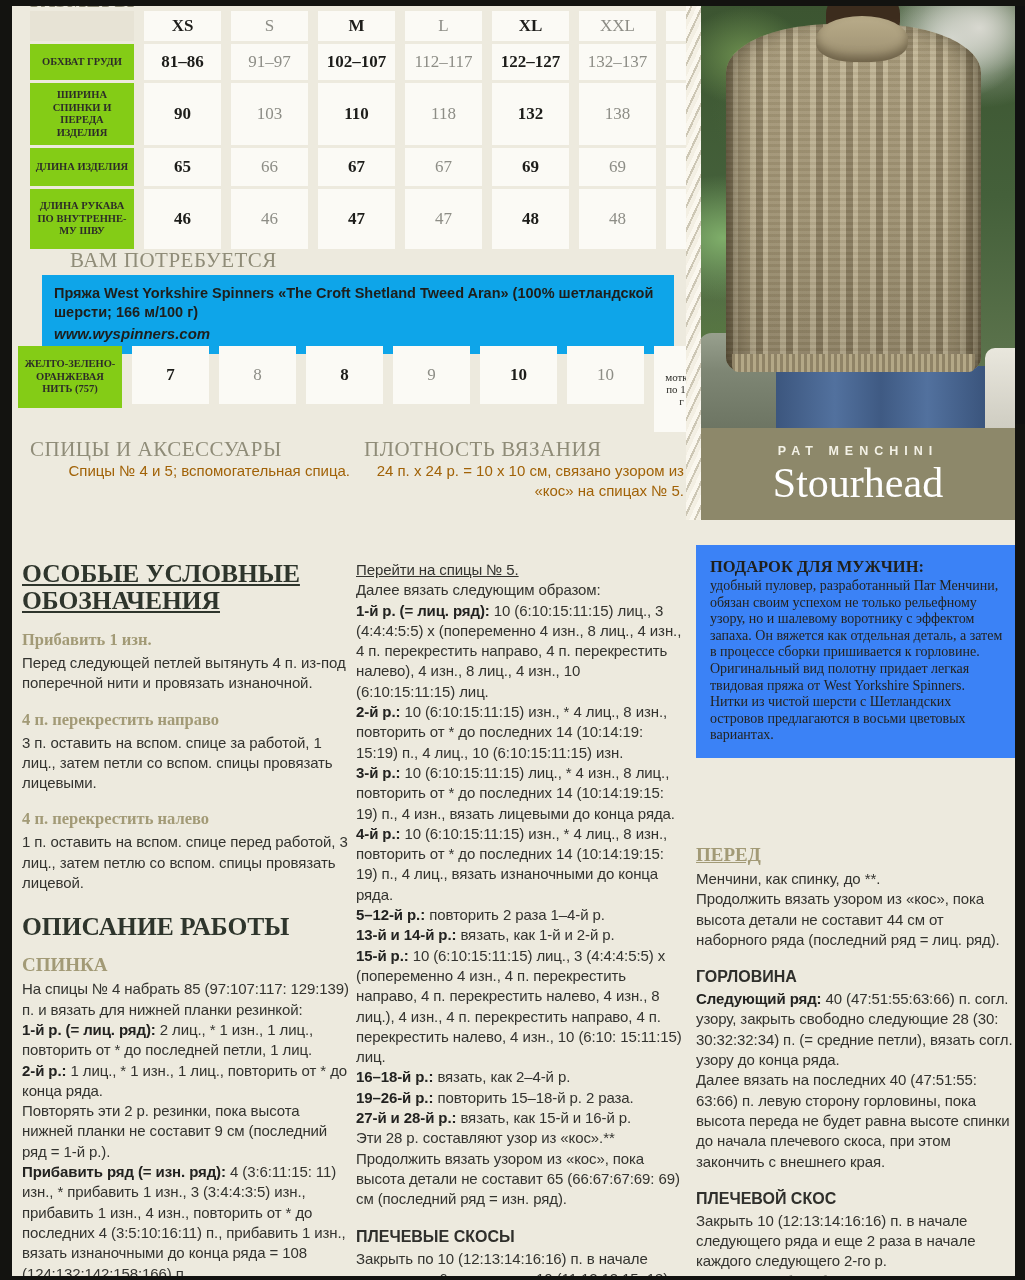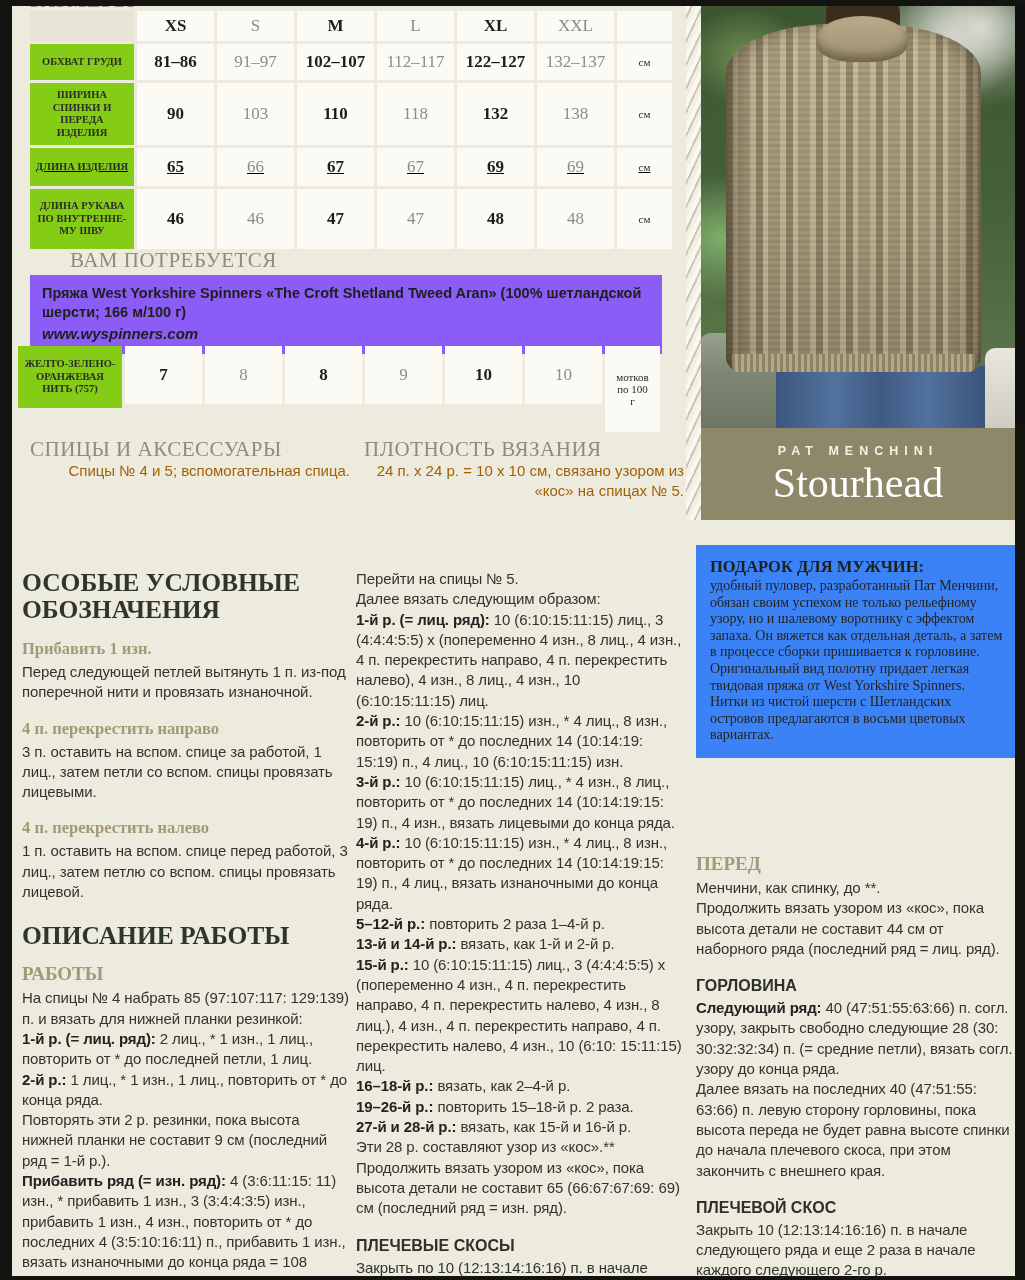--- a/index.html
+++ b/index.html
@@ -9,32 +9,32 @@
   .edge.top{left:0;top:0;width:1025px;height:6px;}
   .edge.left{left:0;top:0;width:12px;height:1280px;}
   .edge.right{right:0;top:424px;width:10px;height:856px;}
   .edge.bottom{left:0;bottom:0;width:1025px;height:4px;}
 
   
   .sizes-clip{position:absolute;left:18px;top:0;width:220px;height:7px;overflow:hidden;}
   .sizes-clip span{display:block;margin-top:-17px;font:bold 20px/22px "Liberation Serif",serif;color:#8f8c78;letter-spacing:1px;}
 
   
-  .gridrow{display:grid;grid-template-columns:104px repeat(6,77px) 55px;gap:3px;margin-bottom:3px;}
+  .gridrow{display:grid;grid-template-columns:104px repeat(6,77px) 55px;gap:10px;margin-bottom:3px;}
   .size-table{position:absolute;left:18px;top:5px;width:636px;}
   .cell{background:#fbfaf5;display:flex;align-items:center;justify-content:center;text-align:center;}
   .lab{background:#84cc16;font:bold 10.5px/12.5px "Liberation Serif",serif;color:#2d2d28;text-transform:uppercase;padding:2px 4px;}
   .v{font:bold 17px "Liberation Serif",serif;color:#1d1d1a;}
   .v.alt{font-weight:normal;color:#8d8d86;}
   .u{font:11px "Liberation Serif",serif;color:#2d2d28;padding:14px;}
   .blank{background:#fbfaf5;}
   .blank.labside{background:#e7e3d5;}
 
   .sec{position:absolute;font:21px/24px "Liberation Serif",serif;color:#8f8c78;letter-spacing:.5px;margin:0;font-weight:normal;}
-  .yarn-box{position:absolute;left:18px;top:269px;width:608px;background:#8b5cf6;padding:9px 12px 10px 12px;}
+  .yarn-box{position:absolute;left:30px;top:269px;width:608px;background:#0ea5e9;padding:9px 12px 10px 12px;}
   .yl1{font:bold 14.5px/19px "Liberation Sans",sans-serif;color:#1e1e1b;}
   .yl2{font:bold italic 15px/20px "Liberation Sans",sans-serif;font-style:italic;color:#1e1e1b;margin-top:2px;}
   .yarn-table{position:absolute;left:6px;top:340px;width:636px;}
   .yarn-table .gridrow{grid-template-columns:104px repeat(6,77px) 55px;}
   .yarn-table .cell{height:58px;}
 
   .blocktext{position:absolute;}
   .small-sec-text{font:15px/19.5px "Liberation Sans",sans-serif;color:#a16207;margin:0 0 0 0;text-align:right;}
 
   
@@ -67,21 +67,21 @@
   .ptitle{font:normal 42px/42px "Liberation Serif",serif;color:#ffffff;}
 
   .intro{position:absolute;left:684px;top:539px;width:294px;background:#3b82f6;padding:12px 14px 14px 14px;}
   .ih{display:block;font:bold 16.5px/19px "Liberation Serif",serif;color:#1f1f1b;margin-bottom:2px;}
   .it{display:block;font:14px/16.6px "Liberation Serif",serif;color:#23231f;}
 
   .col{position:absolute;}
   .c1{left:10px;top:552px;width:330px;}
   .c2{left:344px;top:552px;width:327px;}
   .c3{left:684px;top:836px;width:322px;}
-  .col>:first-child{margin-top:11px;}
+  .col>:first-child{margin-top:2px;text-decoration:underline;}
   .bp{font:15px/20.3px "Liberation Sans",sans-serif;color:#33332f;margin:0;letter-spacing:-.1px;}
   .bp b{color:#222220;}
   .bh1{font:bold 25.5px/27px "Liberation Serif",serif;color:#2e352c;margin:20px 0 8px 0;}
   .ol{font:bold 19px/22px "Liberation Serif",serif;color:#a29a76;margin:14px 0 3px 0;}
   .os{font:bold 16.5px/19px "Liberation Serif",serif;color:#a29a76;margin:16px 0 4px 0;}
   .hs{font:bold 16px/19px "Liberation Sans",sans-serif;color:#2f2f2b;margin:17px 0 3px 0;}
 </style>
 </head>
 <body>
 
@@ -116,21 +116,21 @@
         <div class="gridrow" style="grid-auto-rows: 62px;">
           <div class="cell lab">ШИРИНА СПИНКИ И ПЕРЕДА ИЗДЕЛИЯ</div>
           <div class="cell v">90</div>
           <div class="cell v alt">103</div>
           <div class="cell v">110</div>
           <div class="cell v alt">118</div>
           <div class="cell v">132</div>
           <div class="cell v alt">138</div>
           <div class="cell u">см</div>
         </div>
-        <div class="gridrow" style="grid-auto-rows: 38px; text-decoration: underline;">
+        <div class="gridrow" style="grid-auto-rows: 38px;">
           <div class="cell lab">ДЛИНА ИЗДЕЛИЯ</div>
           <div class="cell v">65</div>
           <div class="cell v alt">66</div>
           <div class="cell v">67</div>
           <div class="cell v alt">67</div>
           <div class="cell v">69</div>
           <div class="cell v alt">69</div>
           <div class="cell u">см</div>
         </div>
         <div class="gridrow" style="grid-auto-rows: 60px;">
@@ -195,27 +195,27 @@
     </div>
 
     <div class="intro">
       <span class="ih">ПОДАРОК ДЛЯ МУЖЧИН:</span>
       <span class="it">удобный пуловер, разработанный Пат Менчини, обязан своим успехом не только рельефному узору, но и шалевому воротнику с эффектом запаха. Он вяжется как отдельная деталь, а затем в процессе сборки пришивается к горловине. Оригинальный вид полотну придает легкая твидовая пряжа от West Yorkshire Spinners. Нитки из чистой шерсти с Шетландских островов предлагаются в восьми цветовых вариантах.</span>
     </div>
 
     <div class="col c1">
         <div class="bh1">ОСОБЫЕ УСЛОВНЫЕ ОБОЗНАЧЕНИЯ</div>
         <div class="os">Прибавить 1 изн.</div>
-        <div class="bp">Перед следующей петлей вытянуть 1 п. из-под поперечной нити и провязать изнаночной.</div>
+        <div class="bp">Перед следующей петлей вытянуть 4 п. из-под поперечной нити и провязать изнаночной.</div>
         <div class="os">4 п. перекрестить направо</div>
         <div class="bp">3 п. оставить на вспом. спице за работой, 1 лиц., затем петли со вспом. спицы провязать лицевыми.</div>
         <div class="os">4 п. перекрестить налево</div>
         <div class="bp">1 п. оставить на вспом. спице перед работой, 3 лиц., затем петлю со вспом. спицы провязать лицевой.</div>
         <div class="bh1">ОПИСАНИЕ РАБОТЫ</div>
-        <div class="ol">РАБОТЫ</div>
+        <div class="ol">СПИНКА</div>
         <div class="bp">На спицы № 4 набрать 85 (97:107:117: 129:139) п. и вязать для нижней планки резинкой:</div>
         <div class="bp"><b>1-й р. (= лиц. ряд): </b>2 лиц., * 1 изн., 1 лиц., повторить от * до последней петли, 1 лиц.</div>
         <div class="bp"><b>2-й р.: </b>1 лиц., * 1 изн., 1 лиц., повторить от * до конца ряда.</div>
         <div class="bp">Повторять эти 2 р. резинки, пока высота нижней планки не составит 9 см (последний ряд = 1-й р.).</div>
         <div class="bp"><b>Прибавить ряд (= изн. ряд): </b>4 (3:6:11:15: 11) изн., * прибавить 1 изн., 3 (3:4:4:3:5) изн., прибавить 1 изн., 4 изн., повторить от * до последних 4 (3:5:10:16:11) п., прибавить 1 изн., вязать изнаночными до конца ряда = 108 (124:132:142:158:166) п.</div>
       </div>
     <div class="col c2">
         <div class="bp">Перейти на спицы № 5.</div>
         <div class="bp">Далее вязать следующим образом:</div>
         <div class="bp"><b>1-й р. (= лиц. ряд): </b>10 (6:10:15:11:15) лиц., 3 (4:4:4:5:5) х (попеременно 4 изн., 8 лиц., 4 изн., 4 п. перекрестить направо, 4 п. перекрестить налево), 4 изн., 8 лиц., 4 изн., 10 (6:10:15:11:15) лиц.</div>

